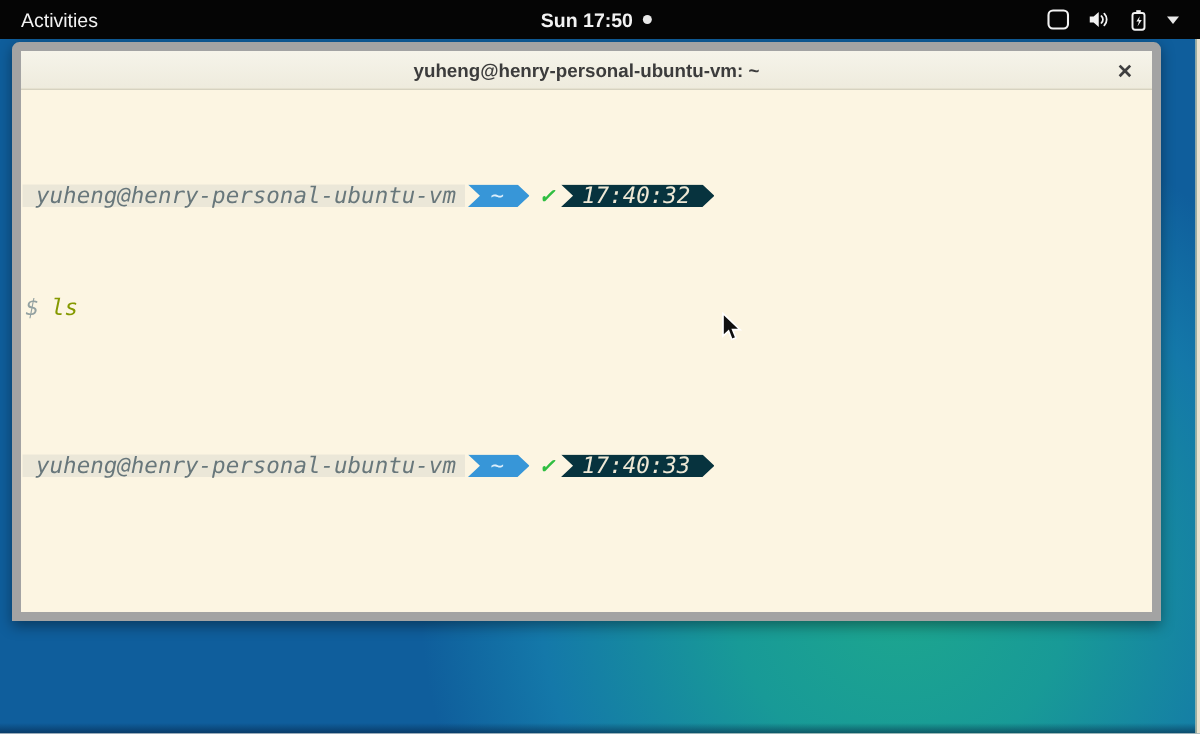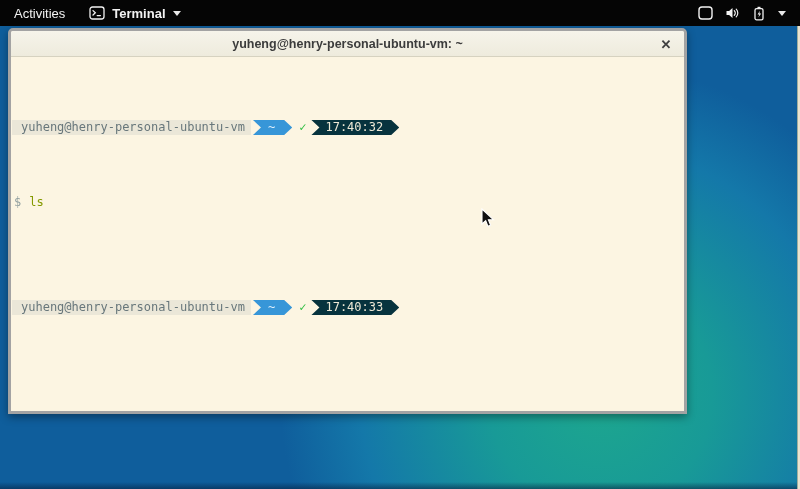--- a/index.html
+++ b/index.html
@@ -25,35 +25,35 @@
   .app-menu { display:flex; align-items:center; gap:7px; padding:0 10px; height:100%; font-weight:700; }
   .tb-center { position:absolute; left:50%; top:0; transform:translateX(-53%); height:26px;
     display:flex; align-items:center; gap:7px; font-weight:700; }
   .notif-dot { width:6px; height:6px; border-radius:50%; background:#e8e8e8; }
   .tb-right { margin-left:auto; display:flex; align-items:center; gap:12px; padding-right:14px; height:100%; }
   .caret { width:0; height:0; border-left:4px solid transparent; border-right:4px solid transparent;
     border-top:5px solid #e8e8e8; display:inline-block; }
   .tb-icon { display:flex; align-items:center; }
 
   
-  .window { position:absolute; left:8px; top:28px; width:679px; height:386px;
-    background:#fcf5e2; border:3px solid #a3a3a3; border-radius:5px 5px 0 0;
+  .window { position:absolute; left:8px; top:28px; width:766px; height:386px;
+    background:#fcf5e2; border:6px solid #a3a3a3; border-radius:5px 5px 0 0;
     box-shadow:0 3px 9px rgba(0,0,0,0.38); z-index:3; overflow:hidden; }
   .titlebar { height:26px; background:linear-gradient(#f6f4ea, #eeebdd);
     border-bottom:1px solid #d6d2c0; position:relative;
     display:flex; align-items:center; justify-content:center; }
   .title-text { font-size:12.5px; font-weight:700; color:#3c3c3c; }
   .close-btn { position:absolute; right:9px; top:4px; width:18px; height:18px;
     display:flex; align-items:center; justify-content:center;
     color:#3f3f3f; font-size:13px; font-weight:700; cursor:default; }
 
   
   .terminal { height:360px; background:#fcf5e2; padding:3px 0 0 1px;
-    font-family:"DejaVu Sans Mono", monospace; font-size:12px; line-height:15px;
-    color:#657b83; white-space:pre; }
+    font-family:"DejaVu Sans Mono", monospace; font-size:15px; line-height:15px;
+    color:#657b83; white-space:pre;font-style:italic; }
   .tline { height:15px; display:flex; align-items:stretch; }
   .seg { display:flex; align-items:center; line-height:15px; }
   .seg-host { background:#ebe7d8; color:#68777b; padding:0 6px 0 9px; }
   .seg-cwd { background:#3796d8; color:#dceefb; padding:0 17px 0 15px; margin-left:2px;
     clip-path:polygon(0 0, calc(100% - 8px) 0, 100% 50%, calc(100% - 8px) 100%, 0 100%, 8px 50%); }
   .check { color:#2fbe41; font-weight:700; padding:0 5px 0 7px; }
   .seg-time { background:#07333e; color:#eee8d5; padding:0 16px 0 14px;
     clip-path:polygon(0 0, calc(100% - 8px) 0, 100% 50%, calc(100% - 8px) 100%, 0 100%, 8px 50%);text-align:center; }
   .ps { color:#93a1a1; padding-left:2px; padding-right:8px; }
   .cmd { color:#859900; }
@@ -66,33 +66,26 @@
 <body>
 
 <div class="stage">
 
   <div class="desktop"></div>
   <div class="bg-window-edge"></div>
 
   <div class="top-bar">
     <div class="tb-left">
       <div class="activities">Activities</div>
-      <div class="app-menu">
-        <span class="tb-icon">
-          <svg width="16" height="14" viewBox="0 0 16 14">
-            <rect x="1" y="1" width="14" height="12" rx="2.5" fill="none" stroke="#f2f2f2" stroke-width="1.3"></rect>
-            <path d="M4 4.6l2.3 2.2L4 9" fill="none" stroke="#f2f2f2" stroke-width="1.3" stroke-linecap="round"></path>
-            <path d="M8.2 9.6h3.2" stroke="#f2f2f2" stroke-width="1.3" stroke-linecap="round"></path>
-          </svg>
-        </span>
-        <span>Terminal</span>
-        <span class="caret"></span>
-      </div>
     </div>
 
+    <div class="tb-center">
+      <span>Sun 17:50</span>
+      <span class="notif-dot"></span>
+    </div>
 
     <div class="tb-right">
       <span class="tb-icon">
         <svg width="15" height="14" viewBox="0 0 15 14">
           <rect x="1" y="1" width="13" height="12" rx="3" fill="none" stroke="#f2f2f2" stroke-width="1.4"></rect>
         </svg>
       </span>
       <span class="tb-icon">
         <svg width="15" height="14" viewBox="0 0 15 14">
           <path d="M1.5 5v4h2.6L7.5 12V2L4.1 5z" fill="#f2f2f2"></path>

